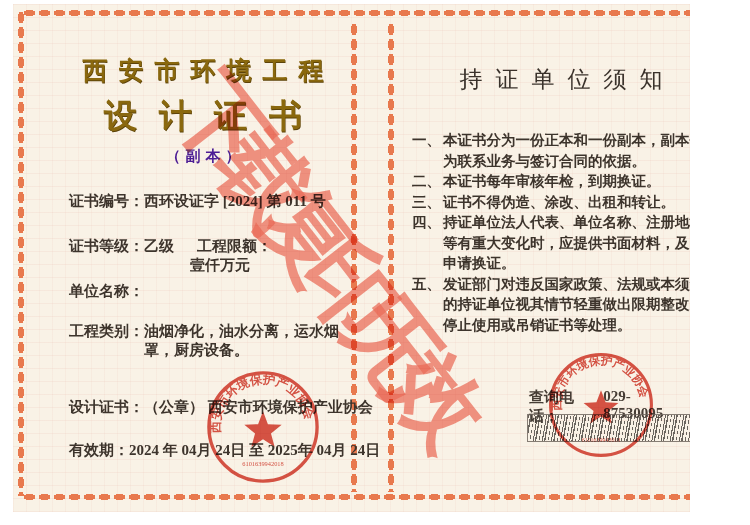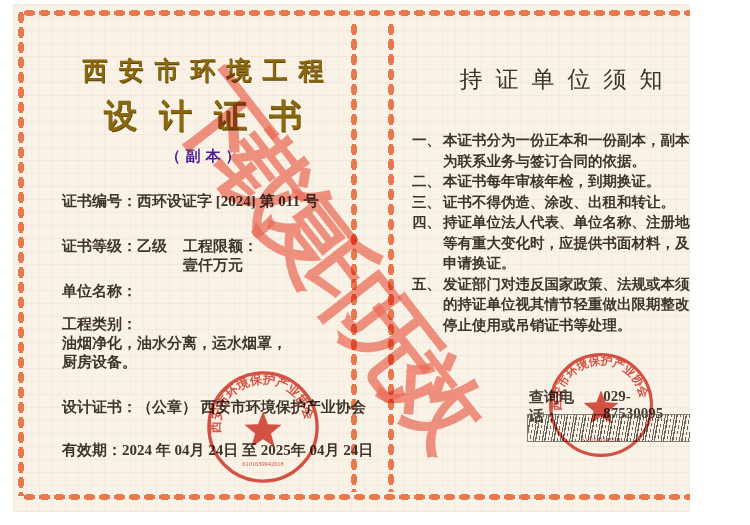--- a/index.html
+++ b/index.html
@@ -16,21 +16,21 @@
            background-image:radial-gradient(ellipse 3.2px 6px at center,#e8794e 97%,transparent 100%);
            background-size:10px 15px;background-repeat:repeat-y;}
   .gold-title{position:absolute;left:58px;width:290px;text-align:center;font-weight:bold;
               color:#8a680e;text-shadow:0.6px 0.6px 0 #5c430a;}
   #title1{top:54px;font-size:25px;letter-spacing:11px;text-indent:11px;}
   #title2{top:94px;font-size:33px;letter-spacing:22px;text-indent:22px;}
   #subtitle{position:absolute;left:58px;top:147px;width:290px;text-align:center;
             font-size:15px;letter-spacing:5px;text-indent:5px;color:#4c1d95;font-weight:bold;}
   .frow{position:absolute;left:62px;width:292px;display:flex;font-size:15px;
         color:#3d342c;font-weight:bold;line-height:19px;}
-  .frow .lab{white-space:nowrap;}
+  .frow .lab{white-space:nowrap;margin-left:7px;}
   .frow .val{white-space:nowrap;}
   .frow .wrapval{white-space:normal;width:232px;}
   #row-grade .pair2{margin-left:16px;display:flex;flex-direction:column;}
   #rp-title{position:absolute;left:413px;top:64px;width:296px;text-align:center;
             font-size:23px;font-weight:normal;letter-spacing:13px;text-indent:13px;color:#3a322b;}
   #notes{position:absolute;left:412px;top:130px;width:302px;font-size:14.5px;
          line-height:20.5px;color:#3d342c;font-weight:bold;}
   .note{display:flex;}
   .note .num{width:31px;flex:none;}
   .note .txt{flex:1;}
@@ -77,21 +77,21 @@
     <span class="pair2">
       <span class="lab">工程限额：</span>
       <span class="val">壹仟万元</span>
     </span>
   </div>
 
   <div class="frow" style="top:282px;">
     <span class="lab">单位名称：</span>
   </div>
 
-  <div class="frow" style="top:315px;flex-direction:column;">
+  <div class="frow" style="top:322px;">
     <span class="lab">工程类别：</span>
     <span class="wrapval">油烟净化，油水分离，运水烟罩，厨房设备。</span>
   </div>
 
   <div class="frow" style="top:398px;">
     <span class="lab">设计证书：</span>
     <span class="val">（公章） 西安市环境保护产业协会</span>
   </div>
 
   <div class="frow" style="top:441px;">

